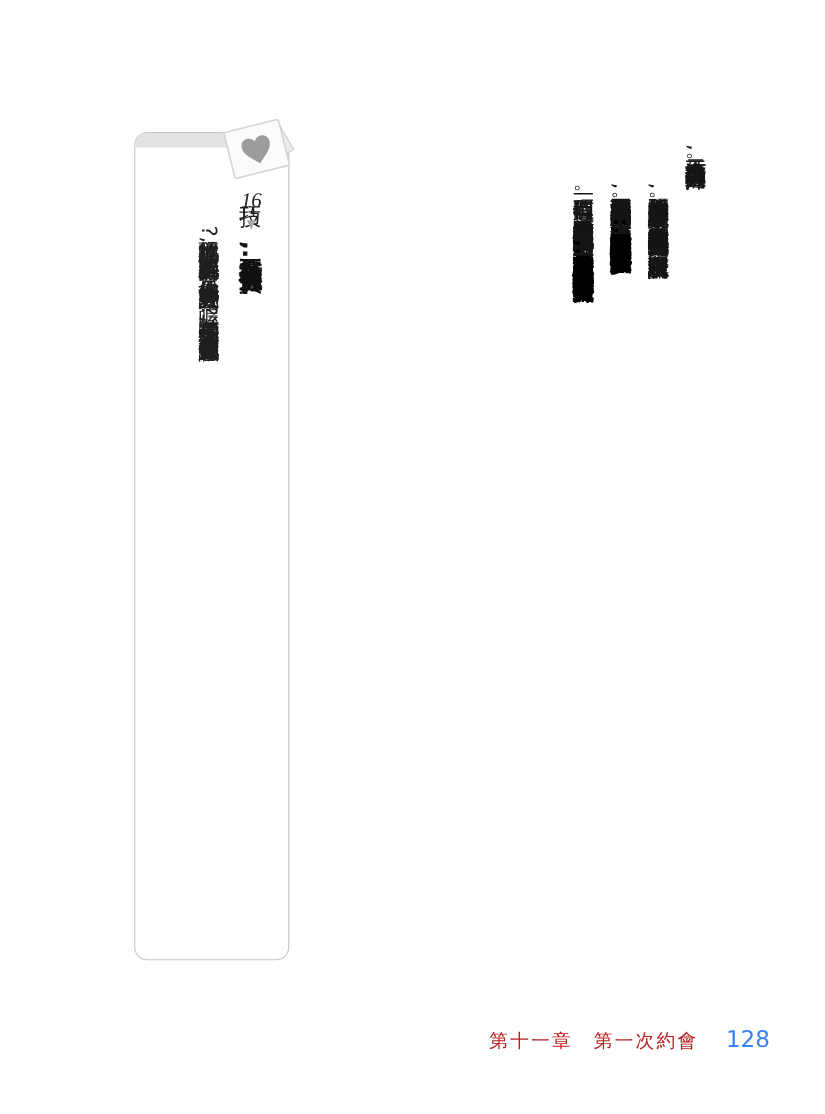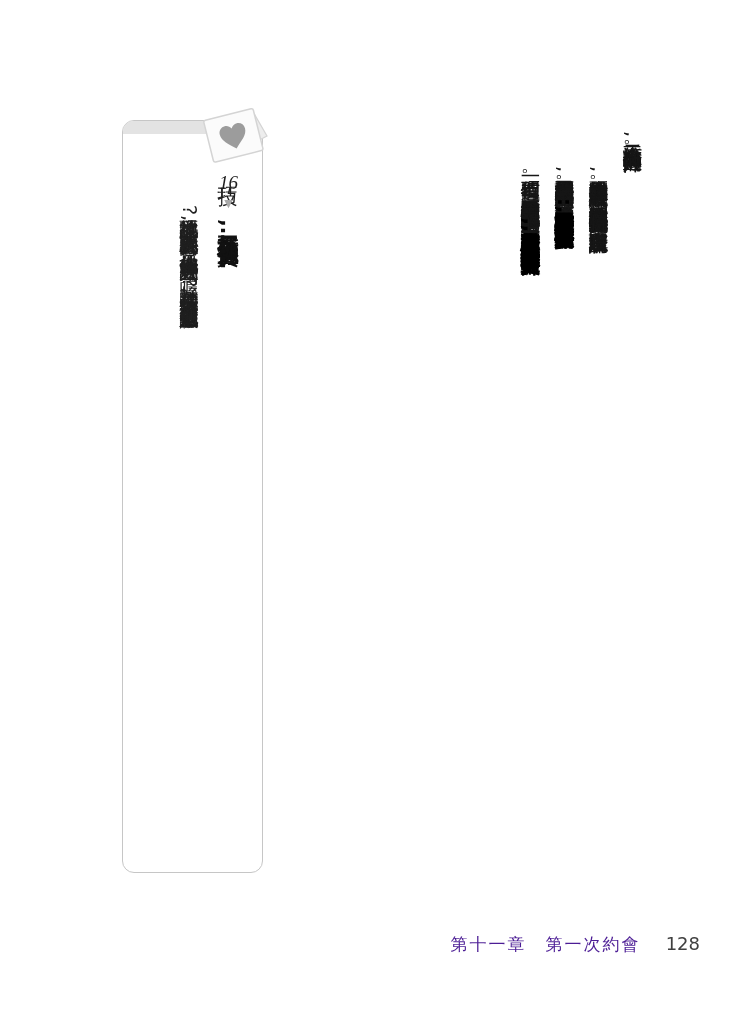--- a/index.html
+++ b/index.html
@@ -43,24 +43,24 @@
   .tip-marker { font-size: 11px; color: #a9a9a9; margin-inline-start: 5px;
                 margin-inline-end: 9px; text-orientation: upright; }
   .tip-title  { font-weight: 700; font-size: 21px; color: #111; }
   .tip-body   { margin: 0; margin-block-start: 2px; font-size: 19px;
                 line-height: 36px; text-indent: 1.8em; }
 
   
   .page-footer { position: absolute; top: 933px; right: 50px; white-space: nowrap; }
   .chapter {
     font-family: "Liberation Serif", "DejaVu Serif", serif;
-    font-size: 17px; color: #4c1d95; letter-spacing: 2px; vertical-align: baseline; text-align: center;
+    font-size: 17px; color: #b91c1c; letter-spacing: 2px; vertical-align: baseline; text-align: center;
   }
   .pagenum {
-    font-size: 18px; color: #404040; margin-left: 20px; vertical-align: baseline;
+    font-size: 21px; color: #3b82f6; margin-left: 20px; vertical-align: baseline;
     font-family: "DejaVu Sans", sans-serif;
   }
 </style>
 </head>
 <body>
 
 <div class="page">
 
   <aside class="tip-box">
     <div class="tip-strip"></div>

